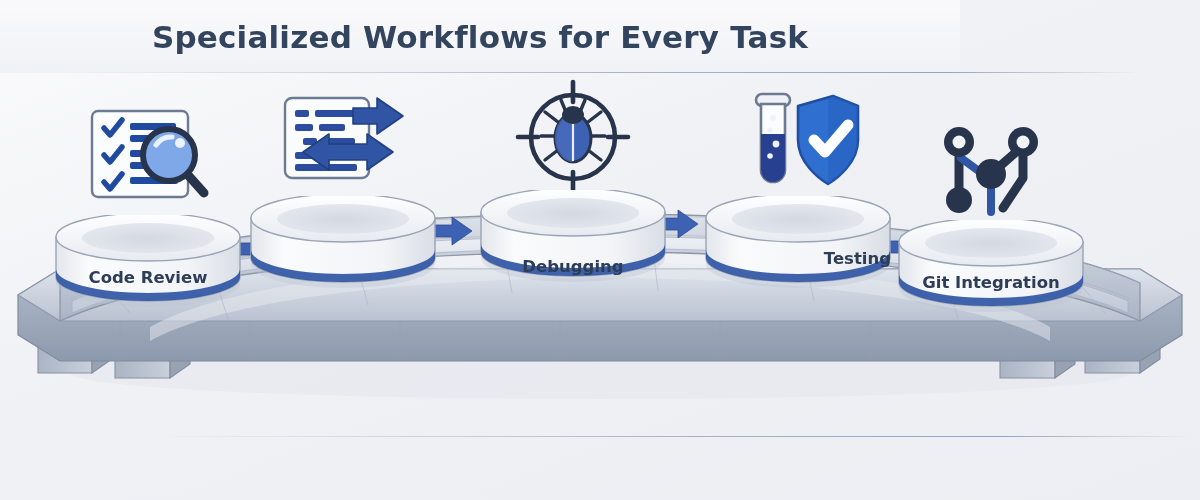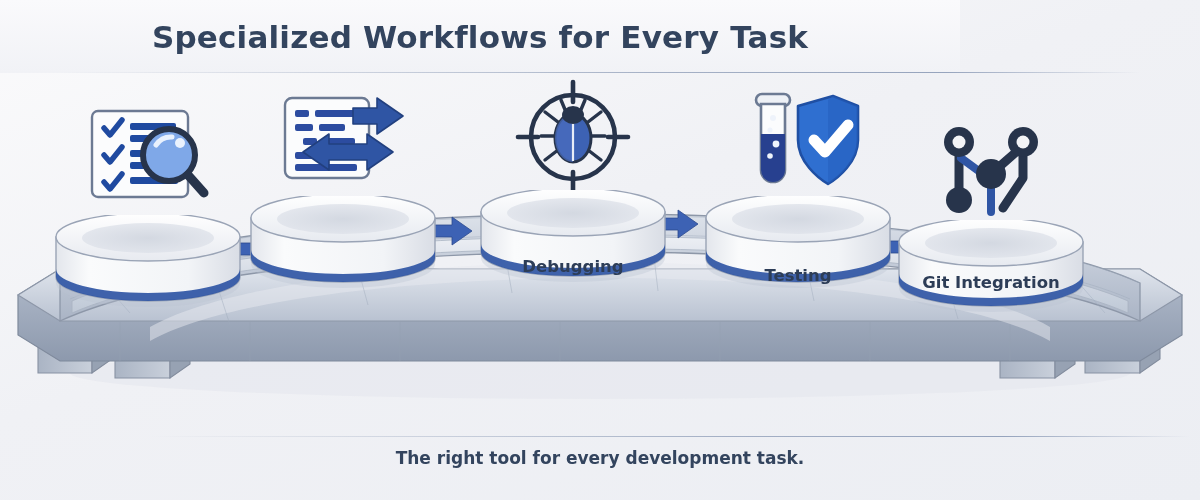--- a/index.html
+++ b/index.html
@@ -234,20 +234,21 @@
       </svg>
     </div>
     <svg class="ped-svg" width="186" height="96" viewBox="0 0 186 96">
       <ellipse cx="93" cy="68" rx="92" ry="24" fill="#b9c2d1" opacity="0.35"></ellipse>
       <path d="M1 22 L1 62 A92 24 0 0 0 185 62 L185 22 Z" fill="url(#cylFace)" stroke="#9aa4b6" stroke-width="1.4"></path>
       <path d="M1 54 L1 62 A92 24 0 0 0 185 62 L185 54 A92 24 0 0 1 1 54 Z" fill="#2f55a4" opacity="0.92"></path>
       <path d="M26 64 A92 24 0 0 0 160 64 A92 24 0 0 1 26 64 Z" fill="#f4f6f9" opacity="0.9"></path>
       <ellipse cx="93" cy="22" rx="92" ry="24" fill="url(#cylTop)" stroke="#9aa4b6" stroke-width="1.4"></ellipse>
       <ellipse cx="93" cy="23" rx="66" ry="15" fill="url(#cylInner)" opacity="0.75"></ellipse>
     </svg>
+    <div class="ped-label" style="top:53px;">Code Review</div>
   </div>
 
   <div class="pedestal" style="left:250px; top:196px;">
     <div class="icon-wrap" style="top:-102px;">
       <svg width="132" height="110" viewBox="0 0 132 110">
         <rect x="8" y="4" width="84" height="80" rx="7" fill="#fbfcfd" stroke="#6c7a93" stroke-width="2.4"></rect>
         <g fill="#2c4ca0">
           <rect x="18" y="16" width="14" height="7" rx="2"></rect>
           <rect x="38" y="16" width="44" height="7" rx="2"></rect>
           <rect x="18" y="30" width="18" height="7" rx="2"></rect>
@@ -337,21 +338,21 @@
       </svg>
     </div>
     <svg class="ped-svg" width="186" height="96" viewBox="0 0 186 96">
       <ellipse cx="93" cy="68" rx="92" ry="24" fill="#b9c2d1" opacity="0.35"></ellipse>
       <path d="M1 22 L1 62 A92 24 0 0 0 185 62 L185 22 Z" fill="url(#cylFace)" stroke="#9aa4b6" stroke-width="1.4"></path>
       <path d="M1 54 L1 62 A92 24 0 0 0 185 62 L185 54 A92 24 0 0 1 1 54 Z" fill="#2f55a4" opacity="0.92"></path>
       <path d="M26 64 A92 24 0 0 0 160 64 A92 24 0 0 1 26 64 Z" fill="#f4f6f9" opacity="0.9"></path>
       <ellipse cx="93" cy="22" rx="92" ry="24" fill="url(#cylTop)" stroke="#9aa4b6" stroke-width="1.4"></ellipse>
       <ellipse cx="93" cy="23" rx="66" ry="15" fill="url(#cylInner)" opacity="0.75"></ellipse>
     </svg>
-    <div class="ped-label" style="top:70px;">Testing</div>
+    <div class="ped-label" style="top:53px;text-align:right;">Testing</div>
   </div>
 
   <div class="pedestal" style="left:898px; top:220px;">
     <div class="icon-wrap" style="top:-104px;">
       <svg width="116" height="108" viewBox="0 0 116 108">
 
         <g fill="none" stroke="#27344b" stroke-width="9" stroke-linecap="round" stroke-linejoin="round">
           <path d="M26 30 L26 80"></path>
           <path d="M90 30 L58 58"></path>
           <path d="M90 30 L90 62 L70 92"></path>
@@ -371,15 +372,14 @@
       <path d="M1 22 L1 62 A92 24 0 0 0 185 62 L185 22 Z" fill="url(#cylFace)" stroke="#9aa4b6" stroke-width="1.4"></path>
       <path d="M1 54 L1 62 A92 24 0 0 0 185 62 L185 54 A92 24 0 0 1 1 54 Z" fill="#2f55a4" opacity="0.92"></path>
       <path d="M26 64 A92 24 0 0 0 160 64 A92 24 0 0 1 26 64 Z" fill="#f4f6f9" opacity="0.9"></path>
       <ellipse cx="93" cy="22" rx="92" ry="24" fill="url(#cylTop)" stroke="#9aa4b6" stroke-width="1.4"></ellipse>
       <ellipse cx="93" cy="23" rx="66" ry="15" fill="url(#cylInner)" opacity="0.75"></ellipse>
     </svg>
     <div class="ped-label" style="top:53px;">Git Integration</div>
   </div>
 
   <div class="divider bottom"></div>
-  <div class="caption">The right tool for every development task.</div>
 
 </div>
 
 </body></html>

